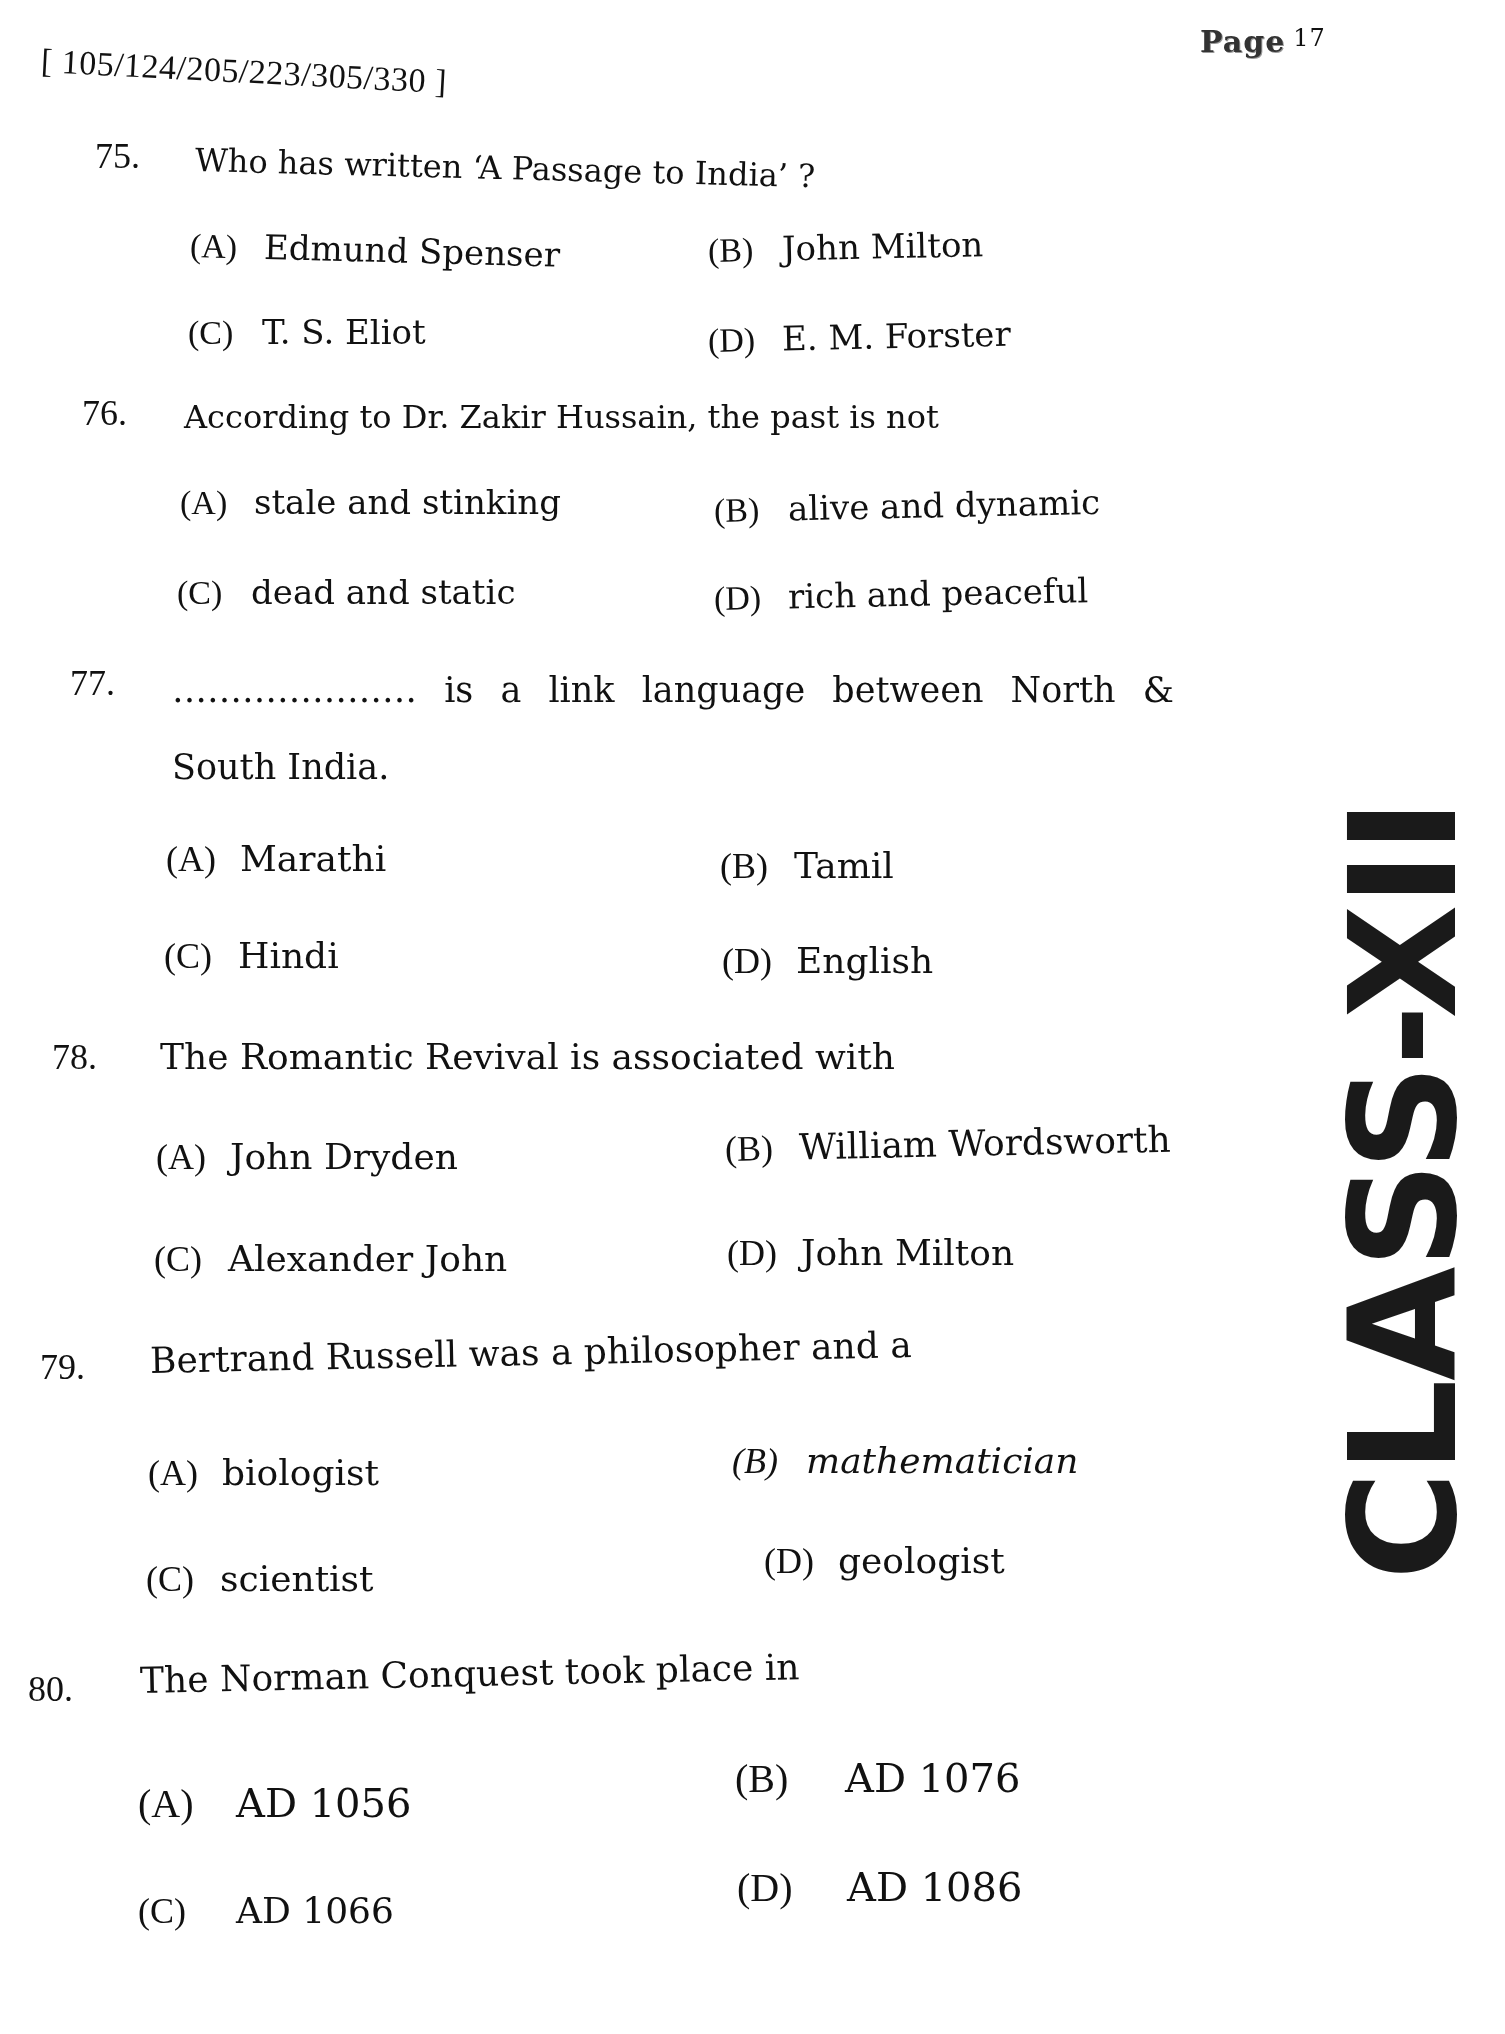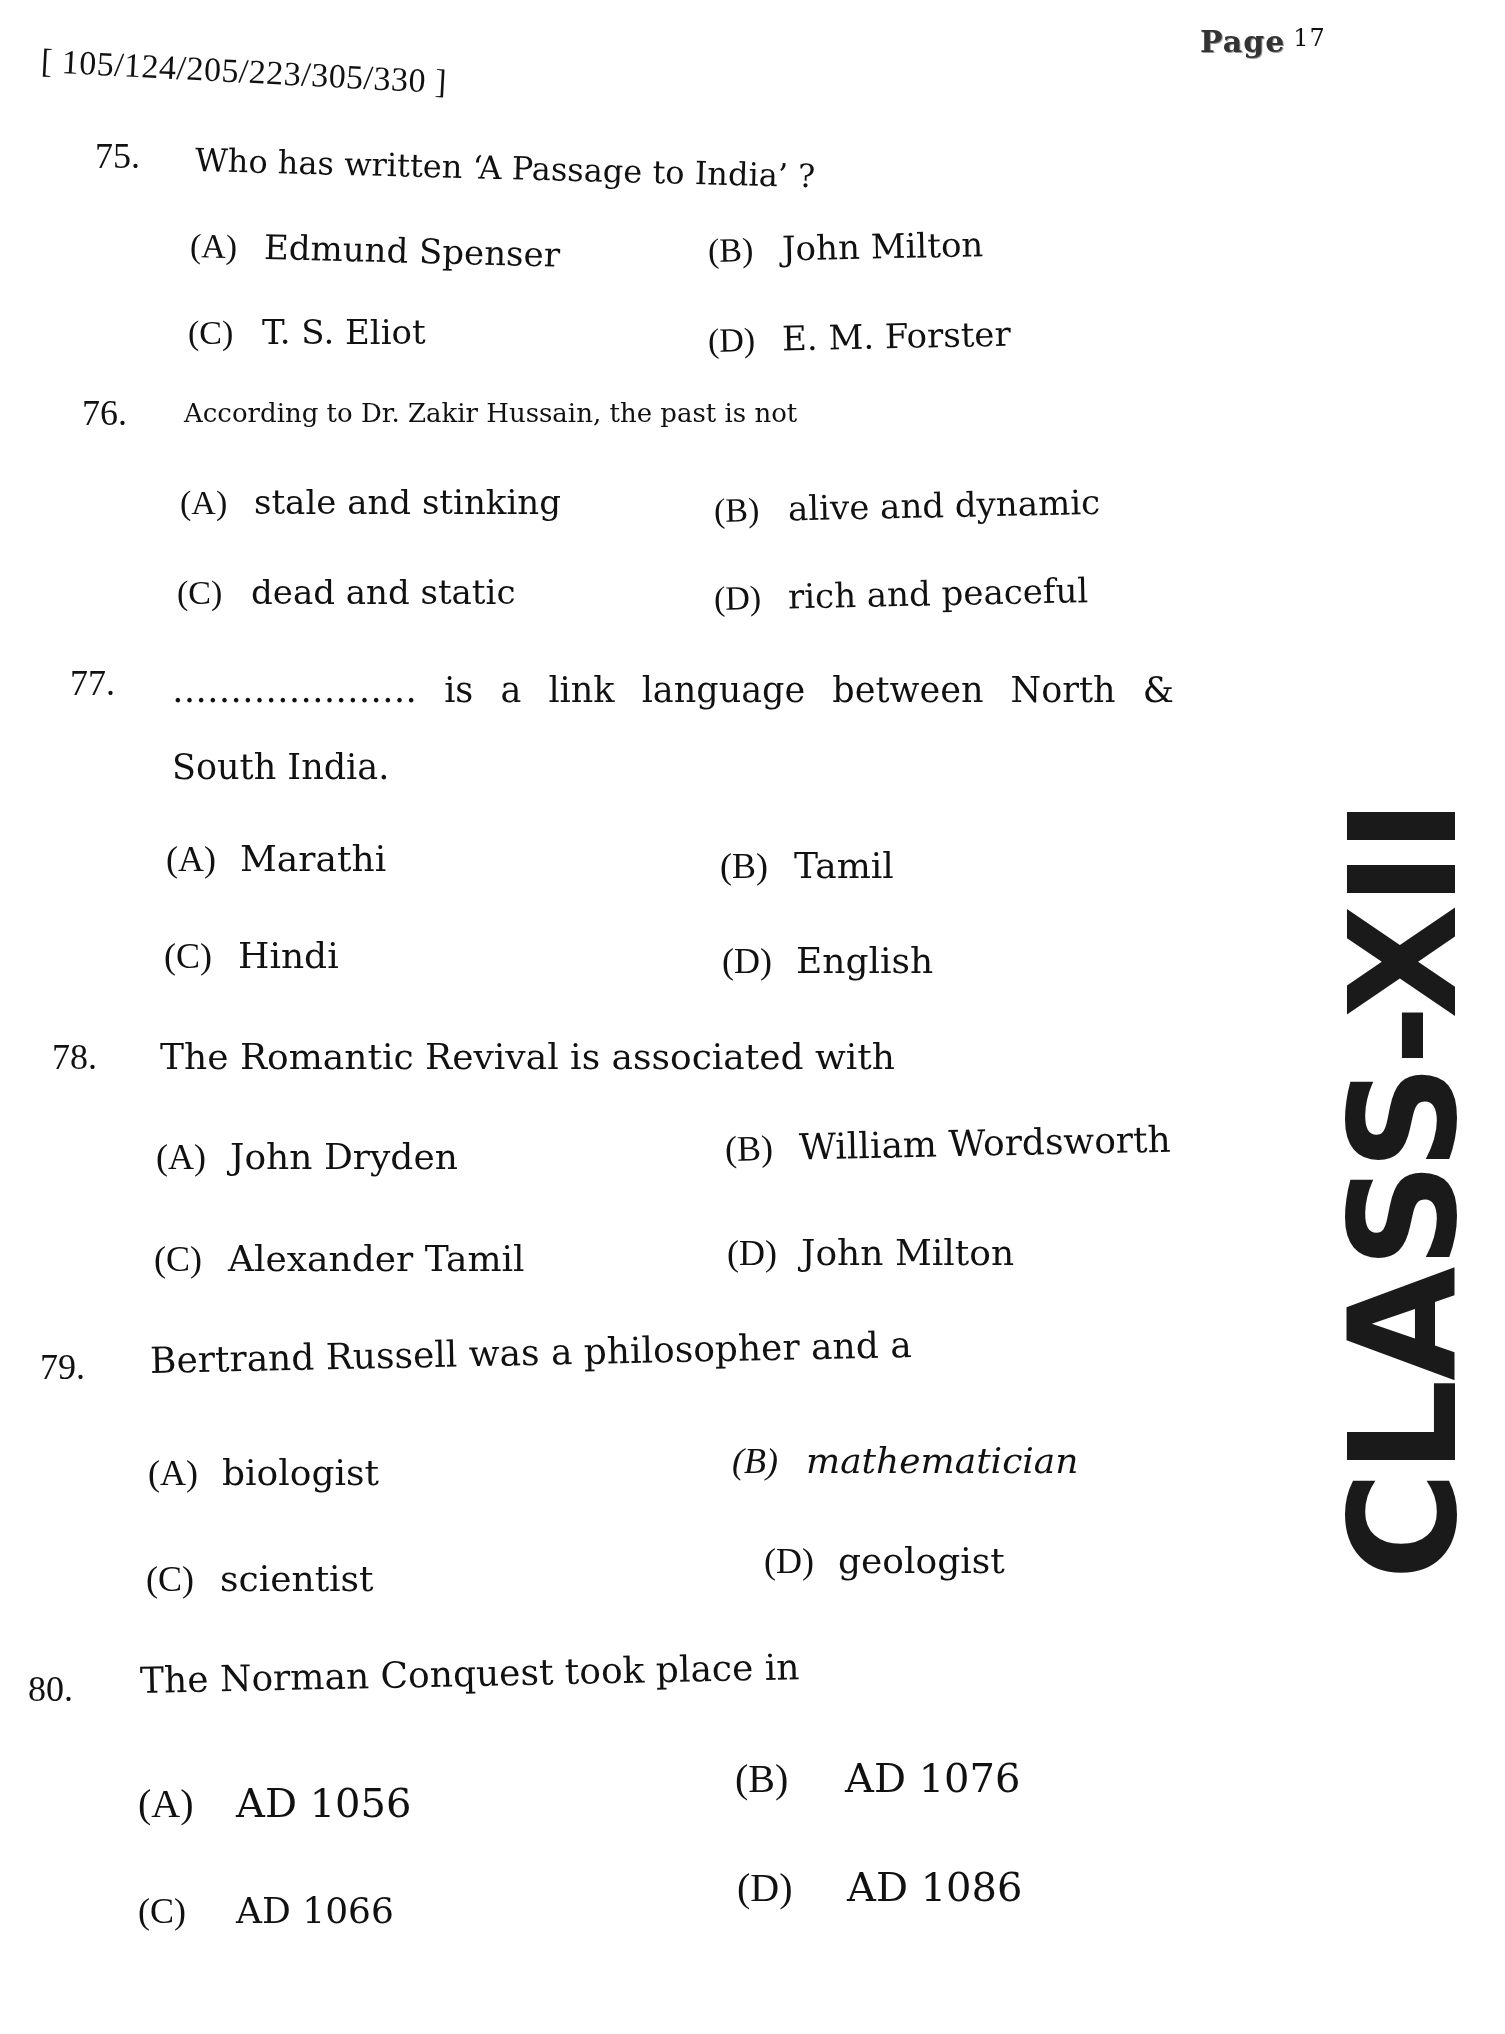--- a/index.html
+++ b/index.html
@@ -89,21 +89,21 @@
   <span class="qnum">75.</span>
   <span class="qtext tilt-down" style="left:100px; top:6px; font-size:32px;">Who has written ‘A Passage to India’ ?</span>
 </div>
 <div class="opt tilt-down" style="left:190px; top:225px; font-size:34px;"><span class="olabel">(A)</span><span>Edmund Spenser</span></div>
 <div class="opt tilt-up" style="left:708px; top:230px; font-size:34px;"><span class="olabel">(B)</span><span>John Milton</span></div>
 <div class="opt" style="left:188px; top:312px; font-size:34px;"><span class="olabel">(C)</span><span>T. S. Eliot</span></div>
 <div class="opt tilt-up" style="left:708px; top:320px; font-size:34px;"><span class="olabel">(D)</span><span>E. M. Forster</span></div>
 
 <div class="q" style="left:82px; top:392px;">
   <span class="qnum">76.</span>
-  <span class="qtext" style="left:102px; top:6px; font-size:26px;">According to Dr. Zakir Hussain, the past is not</span>
+  <span class="qtext" style="left:102px; top:6px; font-size:32px;">According to Dr. Zakir Hussain, the past is not</span>
 </div>
 <div class="opt" style="left:180px; top:482px; font-size:34px;"><span class="olabel">(A)</span><span>stale and stinking</span></div>
 <div class="opt tilt-up" style="left:714px; top:490px; font-size:34px;"><span class="olabel">(B)</span><span>alive and dynamic</span></div>
 <div class="opt" style="left:177px; top:572px; font-size:34px;"><span class="olabel">(C)</span><span>dead and static</span></div>
 <div class="opt tilt-up" style="left:714px; top:578px; font-size:34px;"><span class="olabel">(D)</span><span>rich and peaceful</span></div>
 
 <div class="q" style="left:70px; top:662px;">
   <span class="qnum">77.</span>
   <span class="qtext" style="left:102px; top:8px; font-size:35px; word-spacing:16px;">………………… is a link language between North &amp;</span>
   <span class="qtext" style="left:102px; top:85px; font-size:35px;">South India.</span>
@@ -112,21 +112,21 @@
 <div class="opt" style="left:720px; top:845px;"><span class="olabel">(B)</span><span>Tamil</span></div>
 <div class="opt" style="left:164px; top:935px;"><span class="olabel">(C)</span><span>Hindi</span></div>
 <div class="opt" style="left:722px; top:940px;"><span class="olabel">(D)</span><span>English</span></div>
 
 <div class="q" style="left:52px; top:1036px;">
   <span class="qnum">78.</span>
   <span class="qtext" style="left:108px; top:0px;">The Romantic Revival is associated with</span>
 </div>
 <div class="opt" style="left:156px; top:1136px;"><span class="olabel">(A)</span><span>John Dryden</span></div>
 <div class="opt tilt-up" style="left:725px; top:1128px;"><span class="olabel">(B)</span><span>William Wordsworth</span></div>
-<div class="opt" style="left:154px; top:1238px;"><span class="olabel">(C)</span><span>Alexander Tamil</span></div>
+<div class="opt" style="left:154px; top:1238px;"><span class="olabel">(C)</span><span>Alexander John</span></div>
 <div class="opt" style="left:727px; top:1232px;"><span class="olabel">(D)</span><span>John Milton</span></div>
 
 <div class="q" style="left:40px; top:1346px;">
   <span class="qnum">79.</span>
   <span class="qtext tilt-up" style="left:110px; top:-6px;">Bertrand Russell was a philosopher and a</span>
 </div>
 <div class="opt" style="left:148px; top:1452px;"><span class="olabel">(A)</span><span>biologist</span></div>
 <div class="opt" style="left:732px; top:1440px;font-style:italic;"><span class="olabel">(B)</span><span>mathematician</span></div>
 <div class="opt" style="left:146px; top:1558px;"><span class="olabel">(C)</span><span>scientist</span></div>
 <div class="opt" style="left:732px; top:1540px;margin-left:32px;"><span class="olabel">(D)</span><span>geologist</span></div>

